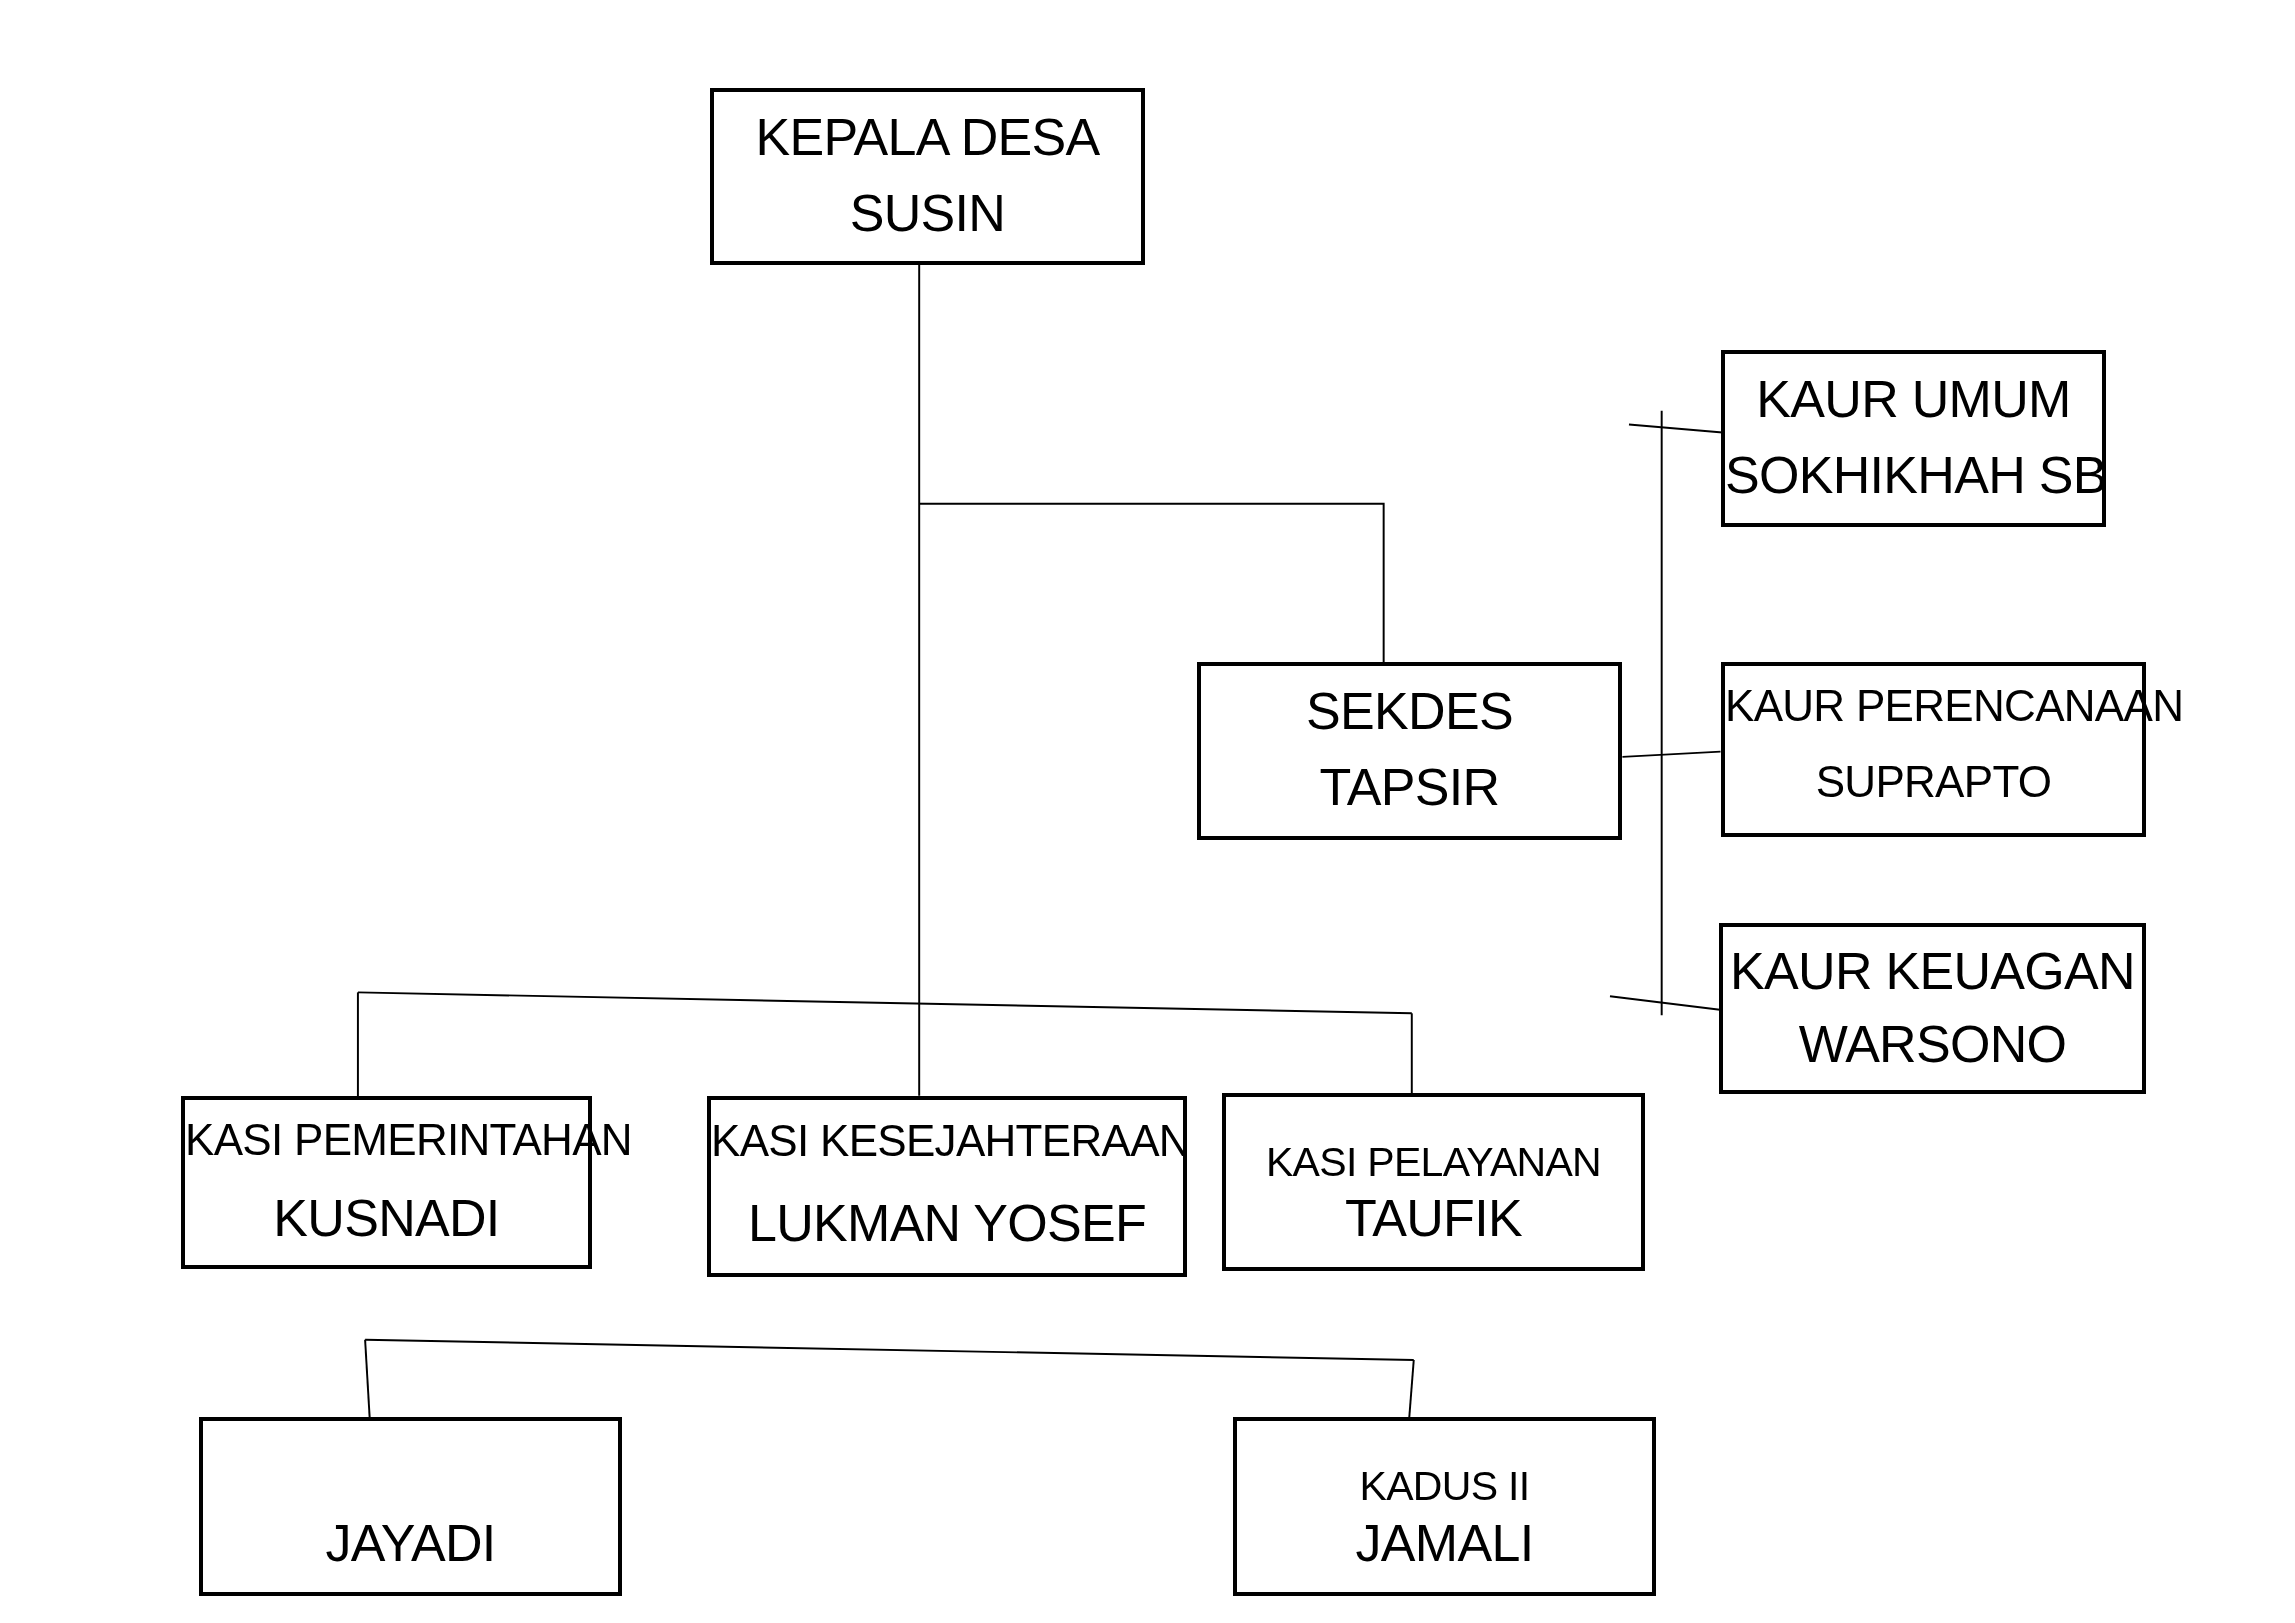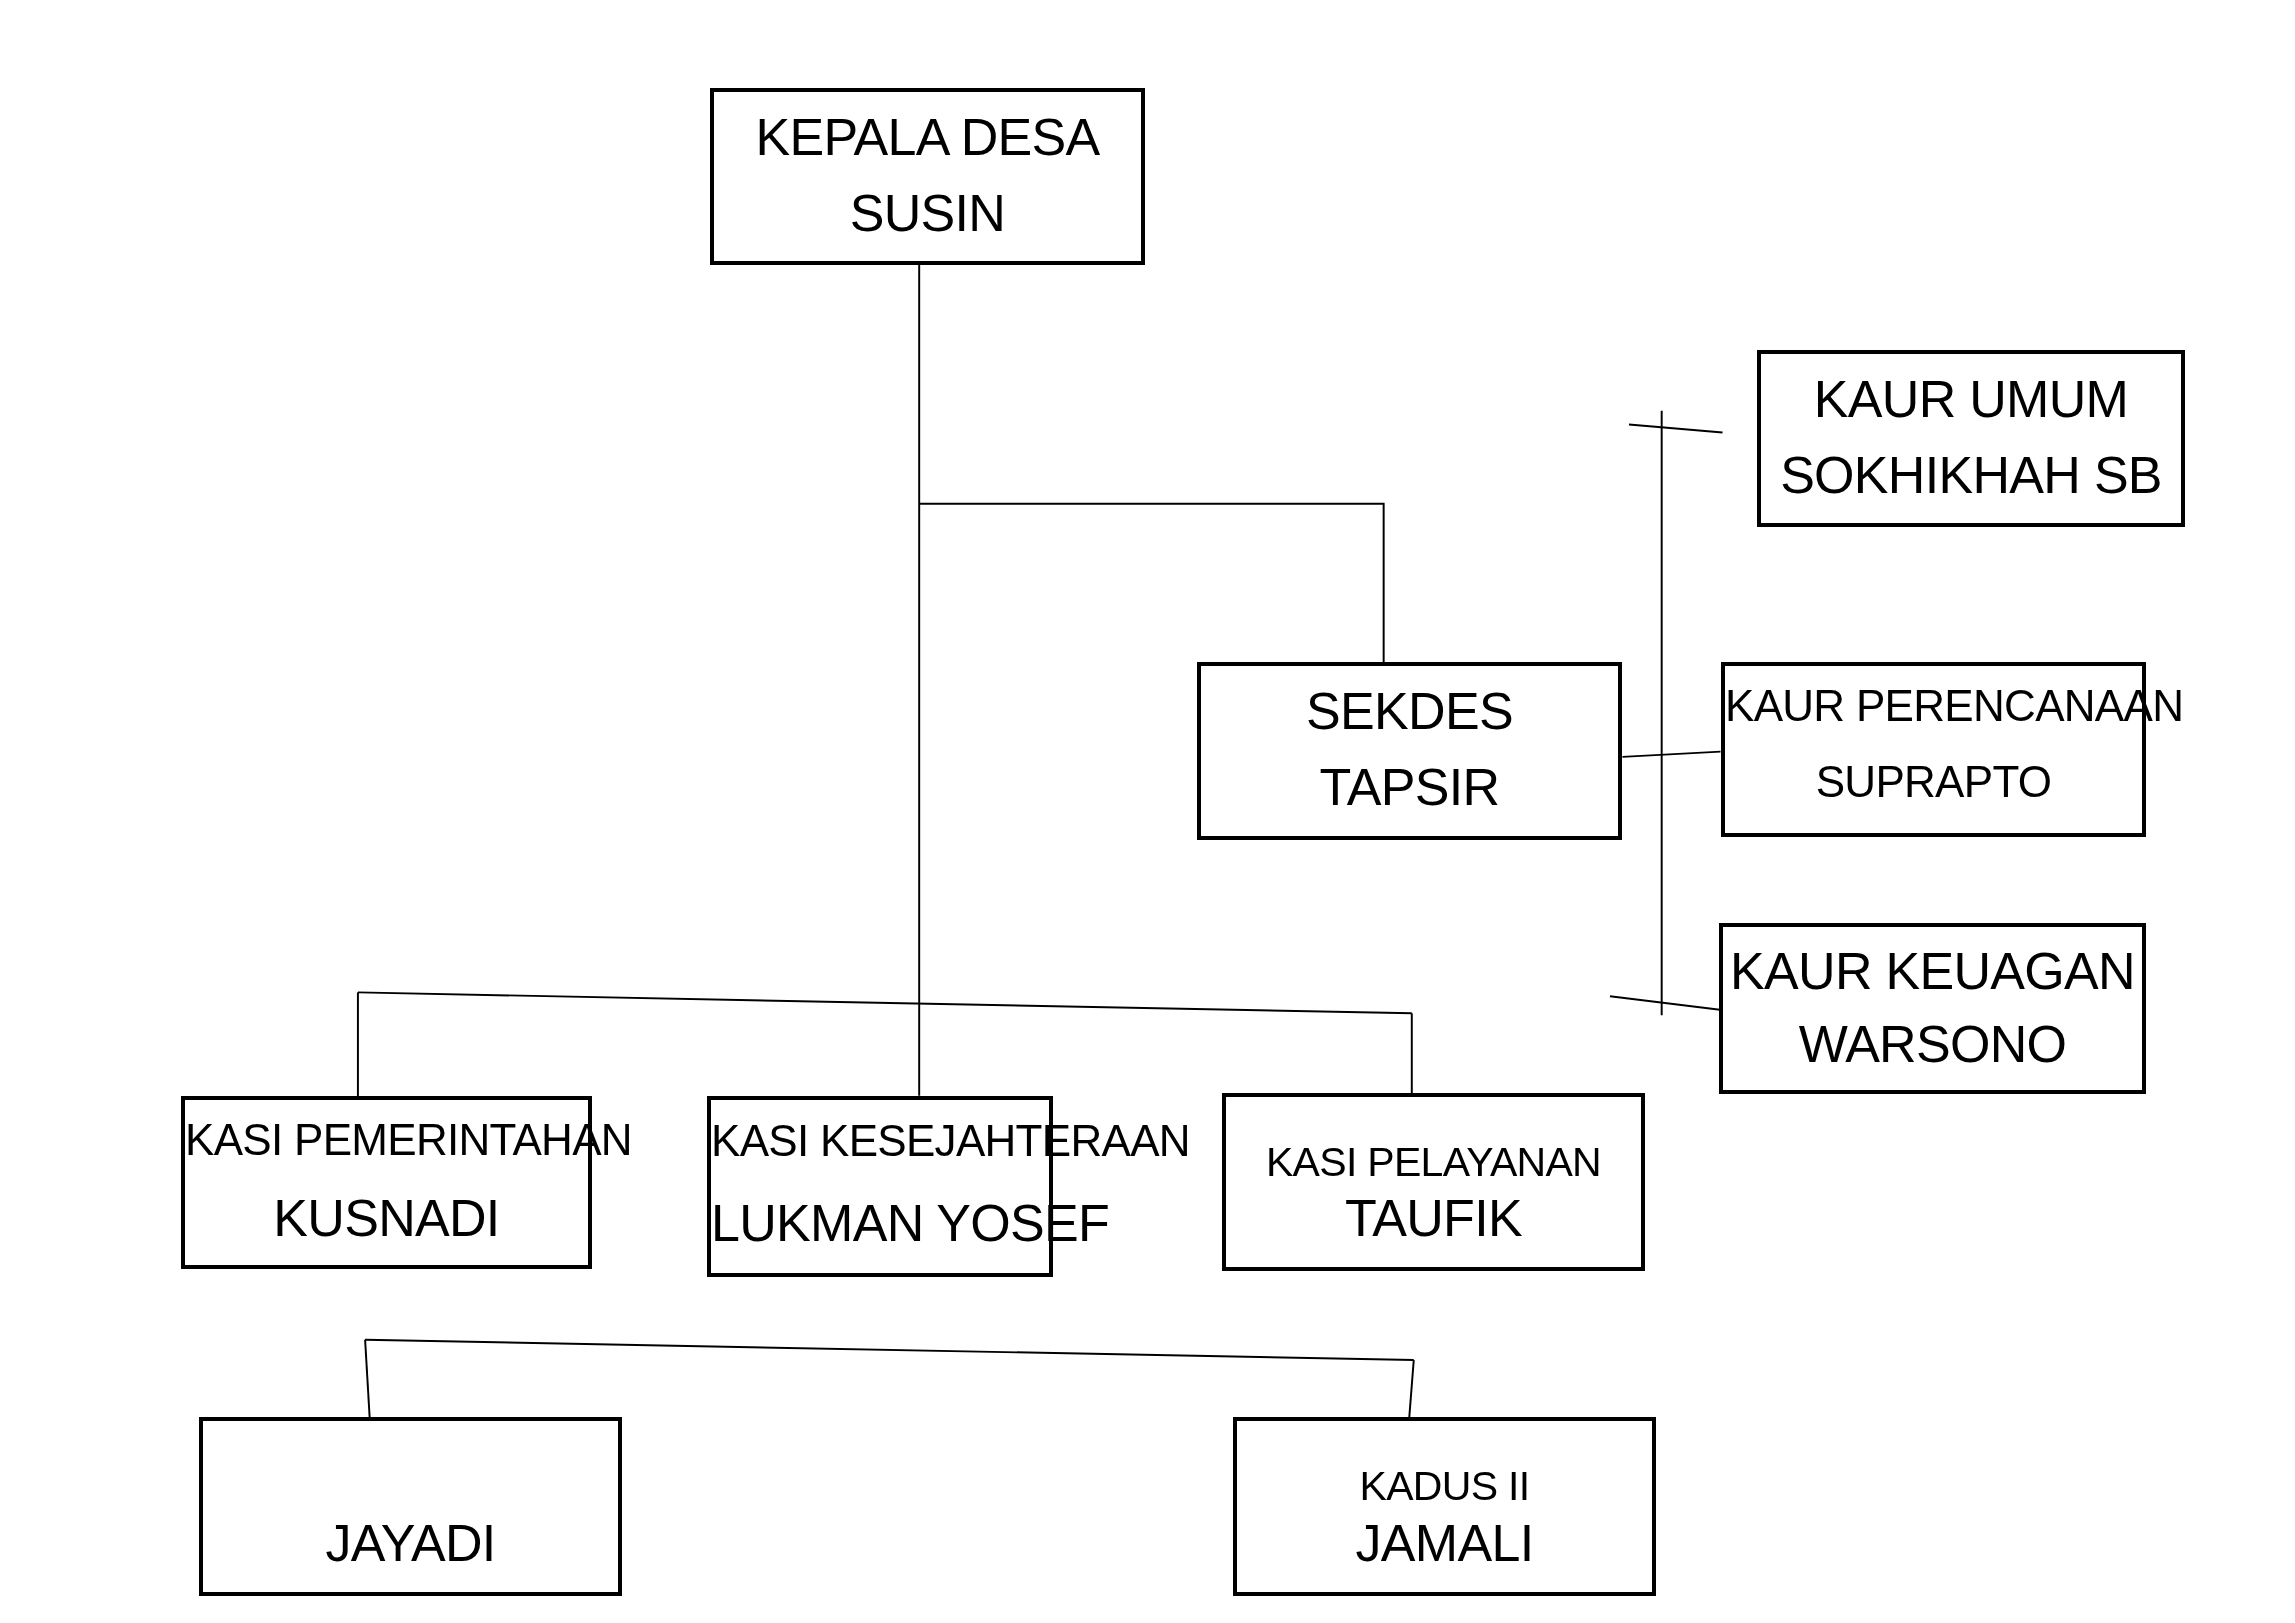--- a/index.html
+++ b/index.html
@@ -24,26 +24,26 @@
     color:#000000;line-height:1;
   }
   .t1{top:11%;}
   .t2{top:56%;}
   .size-l{font-size:52px;letter-spacing:-0.7px;}
   .size-m{font-size:41px;letter-spacing:-0.7px;margin-top:26px;}
   .size-s{font-size:44px;letter-spacing:-0.7px;}
 
   
   #n-kepala           {left:710px;top:88px; width:435px;height:177px;}
-  #n-kaur-umum        {left:1757px;top:350px; width:428px;height:177px;text-decoration:underline;}
+  #n-kaur-umum        {left:1721px;top:350px; width:385px;height:177px;text-decoration:underline;}
   #n-sekdes           {left:1197px;top:662px;width:425px;height:178px;}
   #n-kaur-perencanaan {left:1721px;top:662px;width:425px;height:175px;}
   #n-kaur-keuagan     {left:1719px;top:923px;width:427px;height:171px;}
   #n-kasi-pemerintahan{left:181px; top:1096px;width:411px;height:173px;}
-  #n-kasi-kesejahteraan{left:707px;top:1096px;width:346px;height:181px;}
+  #n-kasi-kesejahteraan{left:707px;top:1096px;width:480px;height:181px;}
   #n-kasi-pelayanan   {left:1222px;top:1093px;width:423px;height:178px;}
   #n-kadus-i          {left:199px; top:1417px;width:423px;height:179px;}
   #n-kadus-ii         {left:1233px;top:1417px;width:423px;height:179px;}
 </style>
 </head>
 <body>
 
 <div id="canvas">
 
   <svg id="connectors" viewBox="0 0 3508 2481" xmlns="http://www.w3.org/2000/svg">

